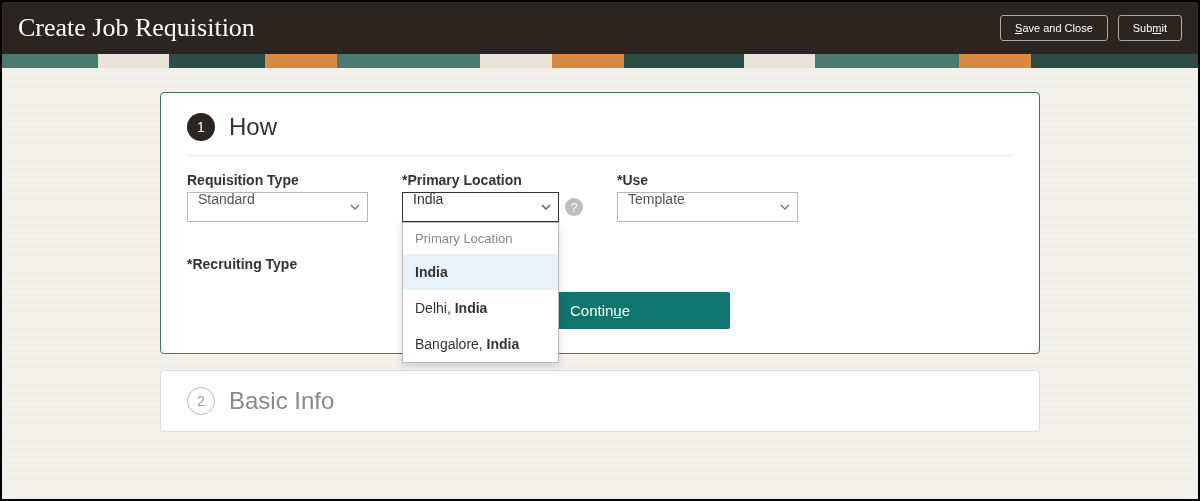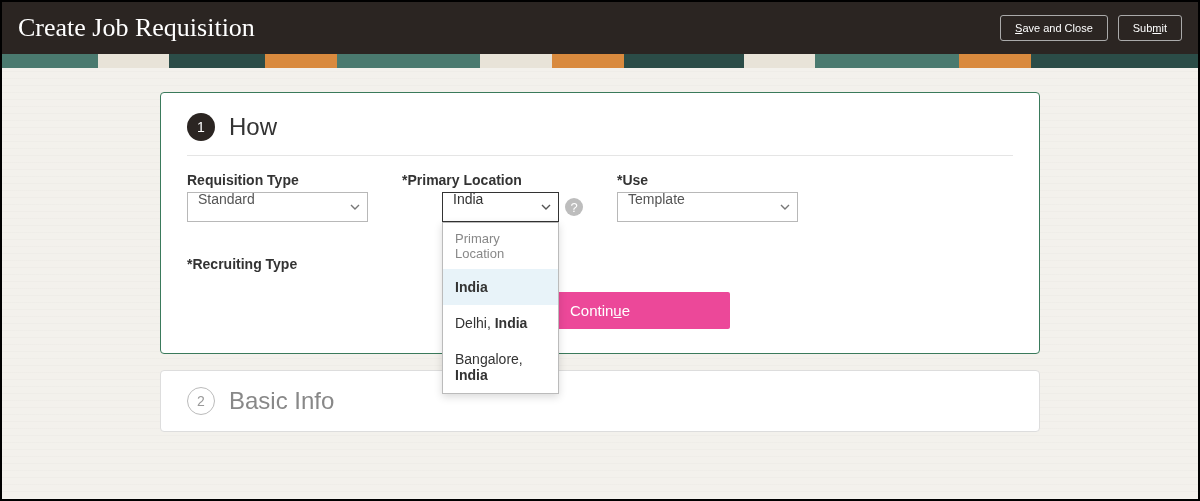--- a/index.html
+++ b/index.html
@@ -148,21 +148,21 @@
       background: #bdbdbd;
       color: #fff;
       font-size: 13px;
       display: flex;
       align-items: center;
       justify-content: center;
       margin-left: 6px;
       cursor: pointer;
       flex: none;
     }
-    .loc-row { display: flex; align-items: center; margin-left: 40px; }
+    .loc-row { display: flex; align-items: center; }
     .loc-row .select-wrap { flex: 1; }
     .dropdown {
       position: absolute;
       top: 30px;
       left: 0;
       width: 100%;
       background: #fff;
       border: 1px solid #bbb;
       box-shadow: 0 3px 8px rgba(0,0,0,0.15);
       z-index: 20;
@@ -175,21 +175,21 @@
     .dropdown-item {
       padding: 10px 12px;
       font-size: 14px;
       color: #333;
       cursor: pointer;
     }
     .dropdown-item.highlight { background: #e8f3f9; }
     .dropdown-item b { font-weight: 700; }
     .continue-row { display:flex; justify-content:center; margin-top: 20px; }
     .continue-btn {
-      background: #ec4899;
+      background: #0f766e;
       color: #fff;
       border: none;
       padding: 10px 0;
       width: 260px;
       font-size: 15px;
       cursor: pointer;
       border-radius: 2px;
     }
     .continue-btn .underline { text-decoration: underline; }
   </style>

